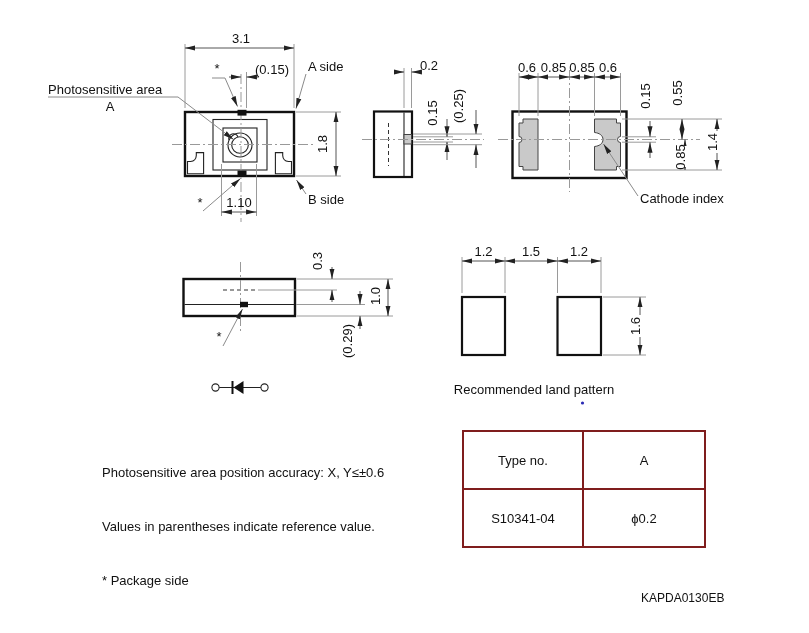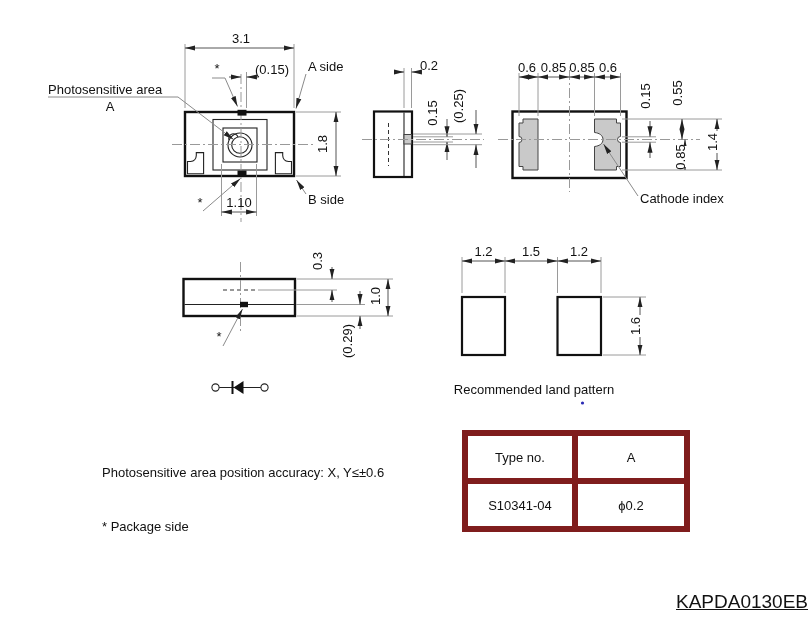--- a/index.html
+++ b/index.html
@@ -12,23 +12,23 @@
   .tn{stroke:#222;stroke-width:1.1;fill:none;}
   .ext{stroke:#9a9a9a;stroke-width:1;}
   .dim{stroke:#555;stroke-width:1;fill:none;}
   .cl{stroke:#999;stroke-width:1;stroke-dasharray:10 3 2 3;}
   .dsh{stroke:#333;stroke-width:1;stroke-dasharray:4 3;}
   .ldr{stroke:#8a8a8a;stroke-width:1;fill:none;}
   .el{stroke:#444;stroke-width:1;}
   .notes{position:absolute;left:102px;top:428px;font-size:13px;line-height:18px;white-space:pre;}
   table.spec{position:absolute;left:462px;top:430px;border-collapse:collapse;
       border:2px solid #222;font-size:13px;}
-  table.spec td{border:6px solid #7f1d1d;text-align:center;height:24px;padding:9px;}
+  table.spec td{border:2px solid #7f1d1d;text-align:center;height:24px;padding:16px;}
   td.c1{width:86px;} td.c2{width:88px;}
-  .dwgno{position:absolute;left:676px;top:591px;font-size:19px;text-decoration:underline;}
+  .dwgno{position:absolute;left:641px;top:591px;font-size:12px;}
 </style>
 </head>
 <body>
 
 <div id="stage">
 
 <svg width="809" height="420" viewBox="0 0 809 420">
   <defs>
     <marker id="mA" viewBox="0 0 10 8" markerWidth="11" markerHeight="8.8" refX="9.5" refY="4" orient="auto-start-reverse" markerUnits="userSpaceOnUse">
       <path d="M0,1.7 L9.5,4 L0,6.3 Z" fill="#222"></path>
@@ -204,20 +204,21 @@
     <line class="dim" x1="640" y1="297" x2="640" y2="355" marker-start="url(#mA)" marker-end="url(#mA)"></line>
     <rect x="634" y="315" width="12" height="22" fill="#fff"></rect>
     <text x="640" y="326" text-anchor="middle" transform="rotate(-90 640 326)">1.6</text>
     <text x="534" y="394" text-anchor="middle">Recommended land pattern</text>
     <circle cx="582.5" cy="403" r="1.6" fill="#2a2ab4"></circle>
   </g>
 </svg>
 
   <div class="notes">
     <div>Photosensitive area position accuracy: X, Y≤±0.6</div>
+    <div>Values in parentheses indicate reference value.</div>
     <div>* Package side</div>
     
     
     
     
     
   </div>
 
   <table class="spec">
     <tbody>

